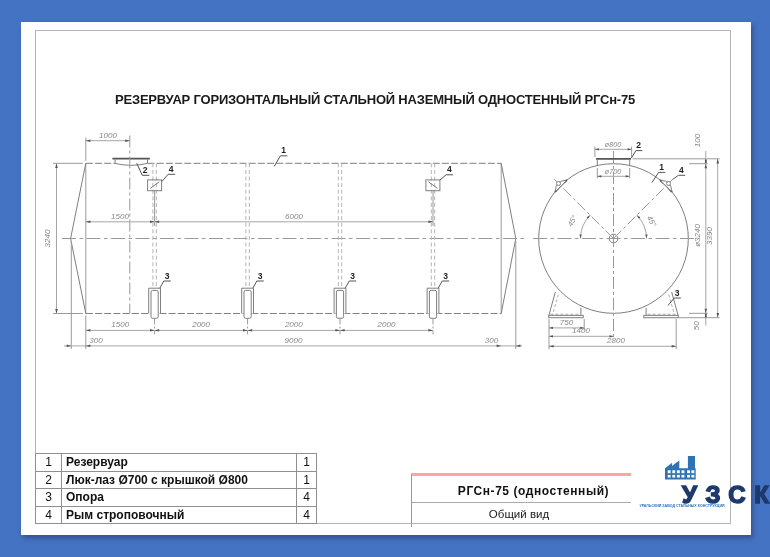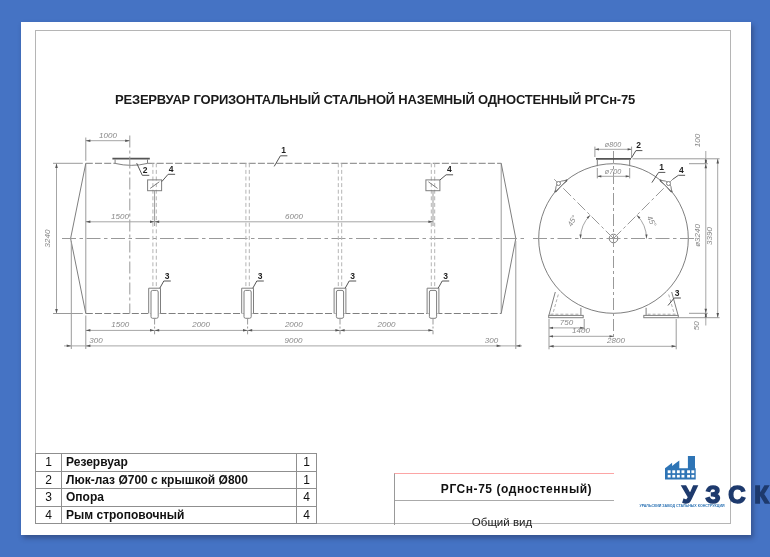--- a/index.html
+++ b/index.html
@@ -9,27 +9,27 @@
       box-shadow:2px 3px 5px rgba(30,40,70,.45);}
 #frame{position:absolute;left:35px;top:30px;width:696px;height:494px;border:1px solid #b5b5b5;box-sizing:border-box;}
 #title{position:absolute;left:0;top:92px;width:750px;text-align:center;
        font-size:13px;font-weight:bold;color:#1a1a1a;letter-spacing:-0.2px;}
 svg{position:absolute;left:0;top:0;}
 #tbl{position:absolute;left:35px;top:453px;border-collapse:collapse;}
 #tbl td{border:1px solid #8f8f8f;font-size:12px;color:#111;padding:0;height:16.6px;}
 .c1{width:25px;text-align:center;}
 .c2{width:230px;padding-left:4px !important;font-weight:bold;}
 .c3{width:19px;text-align:center;}
-#tb{position:absolute;left:394px;top:473px;width:219px;height:51px;
-    border-left:1px solid #999;border-top:1px solid #fca5a5;}
+#tb{position:absolute;left:411px;top:473px;width:219px;height:51px;
+    border-left:1px solid #999;border-top:3px solid #fca5a5;}
 #tb .dv{position:absolute;left:0;top:26px;width:219px;border-bottom:1px solid #aaa;}
 #tb .r1{position:absolute;left:0;top:2px;width:243px;height:26px;line-height:26px;text-align:center;
         font-size:12px;font-weight:bold;color:#111;letter-spacing:.55px;}
 #tb .r2{position:absolute;left:0;top:25.5px;width:214px;height:24px;line-height:24px;text-align:center;
-        font-size:11.5px;color:#222;margin-top:10px;}
+        font-size:11.5px;color:#222;}
 #logo{position:absolute;left:634px;top:454px;width:96px;height:58px;}
 #uzsk{position:absolute;left:0px;top:26.5px;width:96px;text-align:center;font-size:24px;font-weight:bold;
       color:#1e3a6d;letter-spacing:8.5px;-webkit-text-stroke:1.5px #1e3a6d;text-indent:4px;line-height:28px;margin-left:44px;}
 #uzsub{position:absolute;left:0px;top:49.5px;width:96px;text-align:center;font-size:3.6px;font-weight:bold;
        color:#2e74b5;letter-spacing:0px;white-space:nowrap;}
 </style>
 </head>
 <body>
 
 <div id="page"></div>

